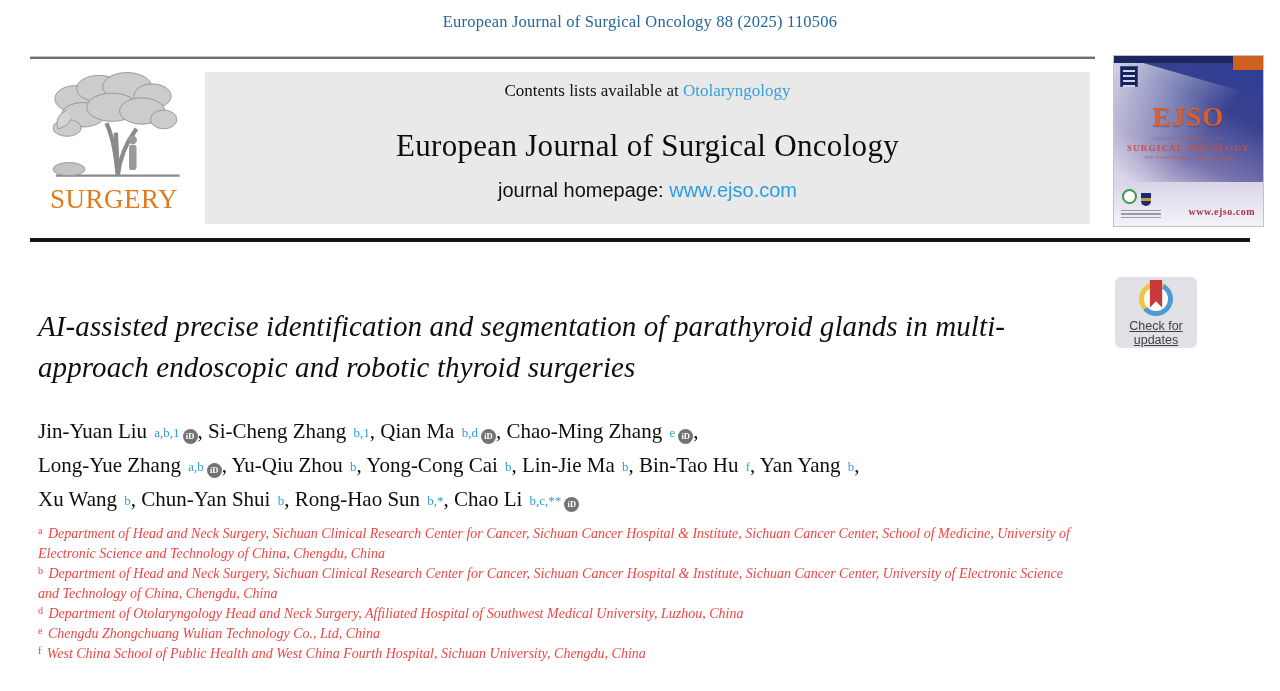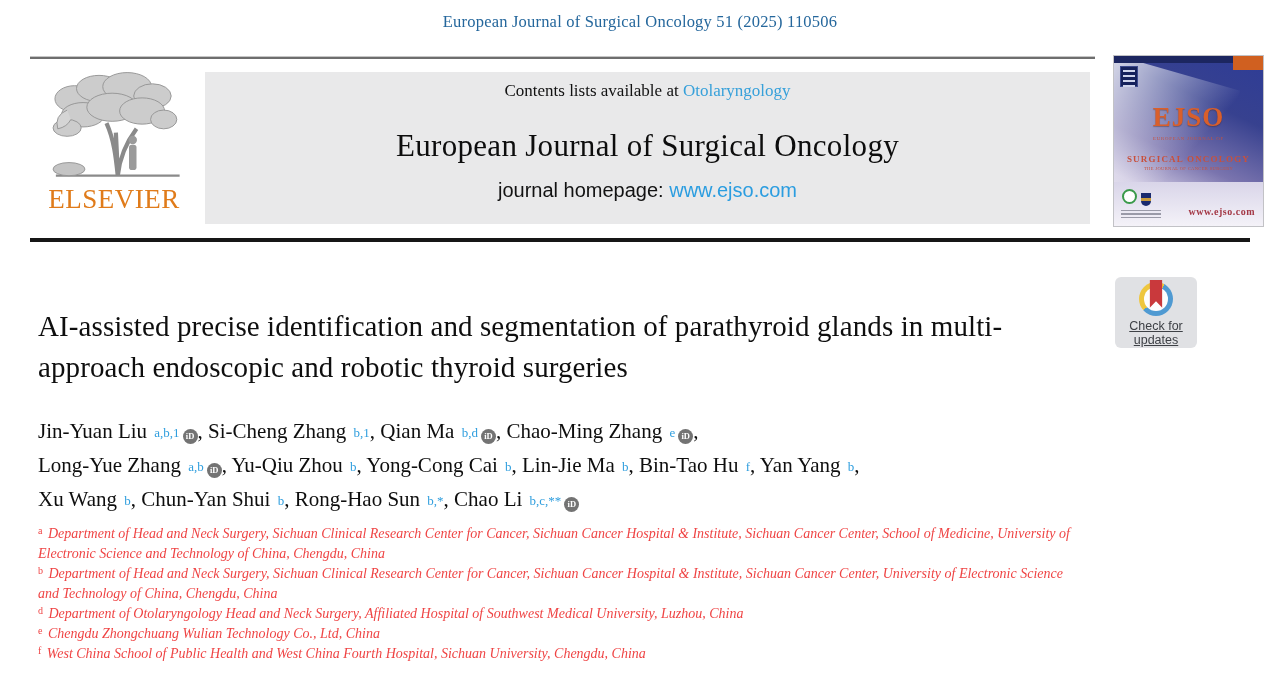--- a/index.html
+++ b/index.html
@@ -60,21 +60,21 @@
   }
   .cover-minilogo i{
     display:block;margin:3px 2px 0 2px;height:2px;background:#cfd4ea;
   }
   .cover-text{position:absolute;left:0;right:0;top:46px;text-align:center;z-index:3;}
   .cover-abbrev{
     font-size:27px;font-weight:bold;color:#d95f2b;letter-spacing:1px;
     text-shadow:0 1px 1px rgba(60,20,10,0.35);
   }
   .cover-smallcaps{font-size:6px;transform:scale(0.8);color:#c8503c;letter-spacing:1px;margin-top:2px;}
-  .cover-title{font-size:9px;color:#c8503c;letter-spacing:1.2px;margin-top:13px;font-weight:bold;}
+  .cover-title{font-size:9px;color:#c8503c;letter-spacing:1.2px;margin-top:2px;font-weight:bold;}
   .cover-tagline{font-size:6px;transform:scale(0.75);color:#c8503c;letter-spacing:0.5px;margin-top:1px;}
   .cover-esso{
     position:absolute;left:8px;bottom:22px;width:11px;height:11px;border-radius:50%;
     border:2px solid #3a9a4a;z-index:3;background:#fff;
   }
   .cover-crest{
     position:absolute;left:27px;bottom:20px;width:10px;height:13px;z-index:3;
     background:linear-gradient(180deg,#1a2a6e 0 40%,#c89b3c 40% 60%,#1a2a6e 60% 100%);
     border-radius:0 0 5px 5px;
   }
@@ -102,21 +102,21 @@
     position:absolute;left:50%;transform:translateX(-50%);top:-2px;width:13px;height:28px;
     background:#c9393c;clip-path:polygon(0 0,100% 0,100% 100%,50% 76%,0 100%);
   }
   .badge-text{
     margin-top:3px;font-family:"Liberation Sans", sans-serif;font-size:12.5px;
     color:#3e4146;line-height:14px;text-decoration:underline;
   }
   
   .article-title{
     position:absolute;left:38px;top:306px;width:1050px;
-    font-size:29px;color:#0e0e0e;line-height:1.42;letter-spacing:0.1px;
+    font-size:29px;color:#0e0e0e;line-height:1.42;letter-spacing:0.1px;font-style:italic;
   }
   .authors{
     position:absolute;left:38px;top:414px;width:1060px;
     font-size:21px;color:#0e0e0e;line-height:34px;
   }
   .a-sup{
     font-size:13px;color:#2f9ede;line-height:0;position:relative;top:-1px;margin-left:2px;
     font-family:"Liberation Serif", serif;
   }
   .orcid{
@@ -129,21 +129,21 @@
     font-size:14px;color:#ef4444;
   }
   .affil{font-style:italic;line-height:20px;}
   .affil .f-sup{
     font-style:normal;font-size:10px;line-height:0;position:relative;top:-4px;margin-right:2px;
   }
 </style>
 </head>
 <body>
 
-<div class="citation">European Journal of Surgical Oncology 51 (2025) 110506</div>
+<div class="citation">European Journal of Surgical Oncology 88 (2025) 110506</div>
 <div class="top-rule"></div>
 
 <div class="elsevier">
   <svg width="150" height="112" viewBox="0 0 160 118">
     <g fill="#cccccc" stroke="#949494" stroke-width="1">
       <ellipse cx="38" cy="30" rx="21" ry="14"></ellipse>
       <ellipse cx="64" cy="19" rx="24" ry="14"></ellipse>
       <ellipse cx="94" cy="17" rx="26" ry="15"></ellipse>
       <ellipse cx="121" cy="27" rx="20" ry="13"></ellipse>
       <ellipse cx="47" cy="47" rx="23" ry="13"></ellipse>
@@ -152,21 +152,21 @@
       <ellipse cx="133" cy="52" rx="14" ry="10"></ellipse>
       <ellipse cx="30" cy="61" rx="15" ry="9"></ellipse>
     </g>
     <path d="M84,112 C82,92 80,74 72,56 M84,112 C86,94 92,78 104,62 M84,108 L82,66" stroke="#8a8a8a" stroke-width="4.5" fill="none"></path>
     <path d="M18,112 H150" stroke="#8a8a8a" stroke-width="2.5"></path>
     <ellipse cx="32" cy="105" rx="17" ry="7" fill="#c4c4c4" stroke="#949494"></ellipse>
     <circle cx="100" cy="74" r="4.5" fill="#9a9a9a"></circle>
     <rect x="96" y="79" width="8" height="27" rx="3" fill="#9a9a9a"></rect>
     <path d="M30,42 q-14,6 -10,20 q10,-2 14,-10" fill="#d5d5d5" stroke="#949494"></path>
   </svg>
-  <div class="pub-name">ELSEVIER</div>
+  <div class="pub-name">SURGERY</div>
 </div>
 
 <div class="banner">
   <div class="contents-line">
     <span>Contents lists available at </span><span class="link">Otolaryngology</span>
   </div>
   <div class="journal-title">European Journal of Surgical Oncology</div>
   <div class="homepage-line">
     <span>journal homepage: </span><span class="link">www.ejso.com</span>
   </div>

